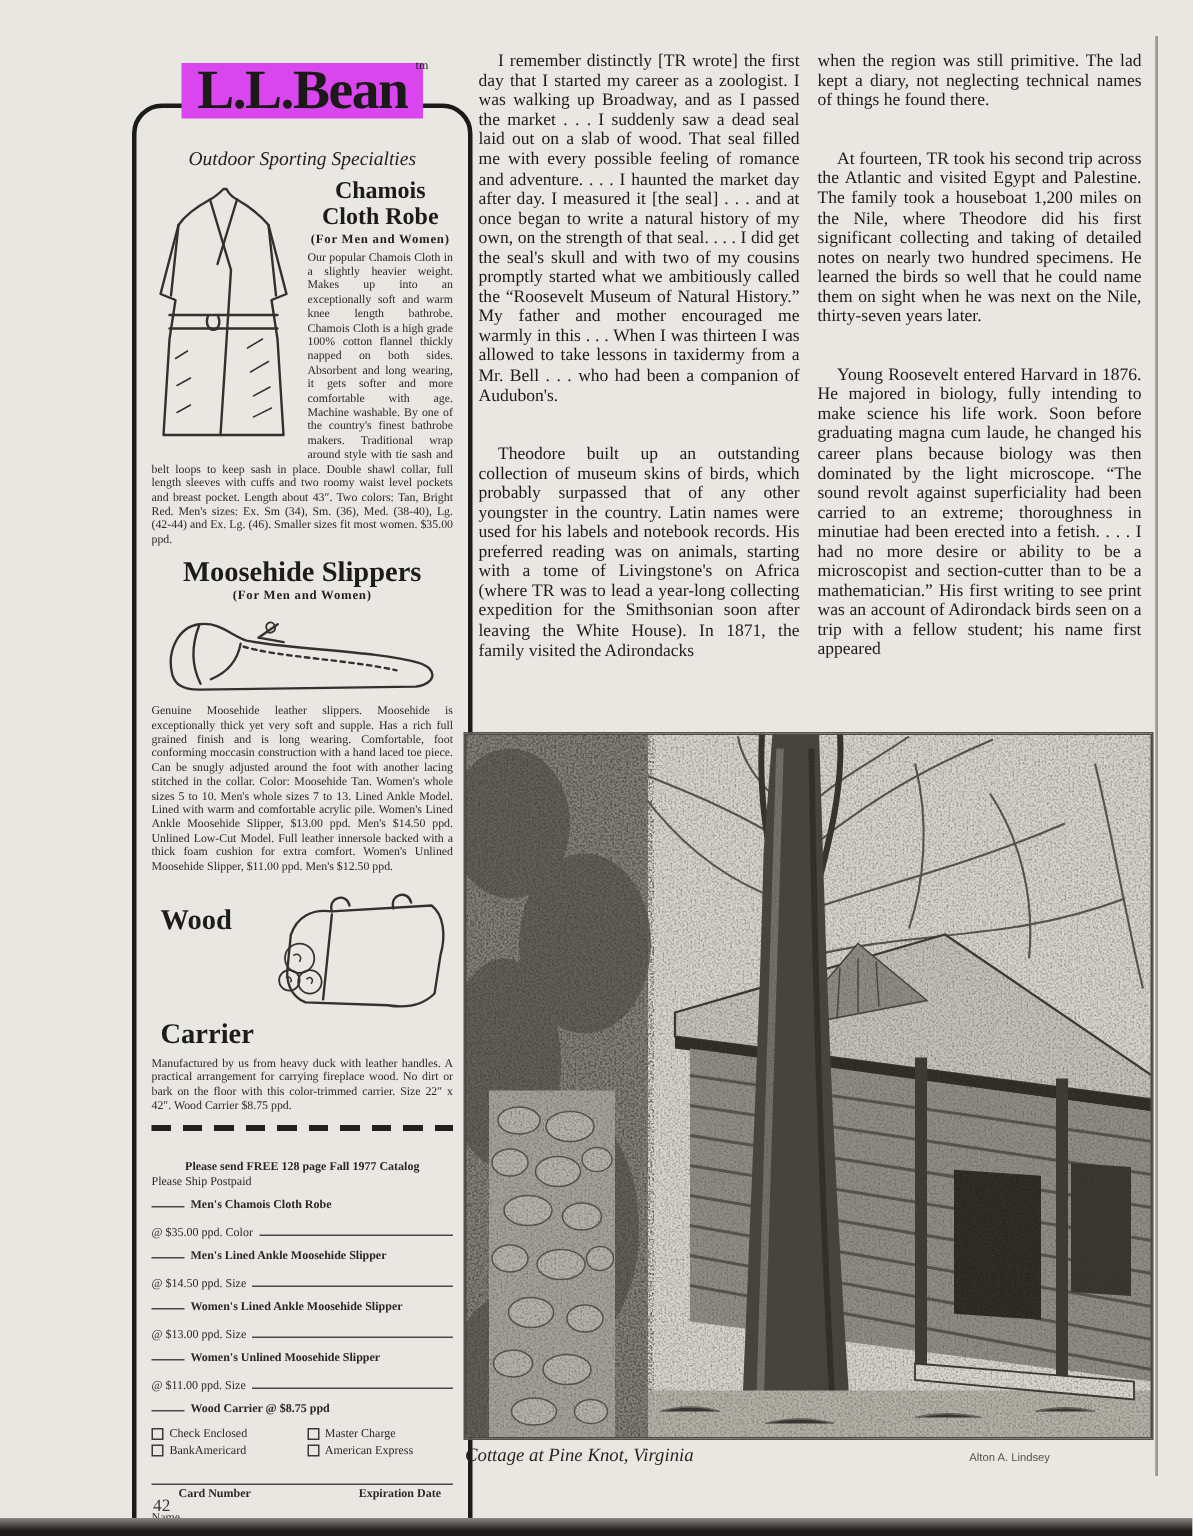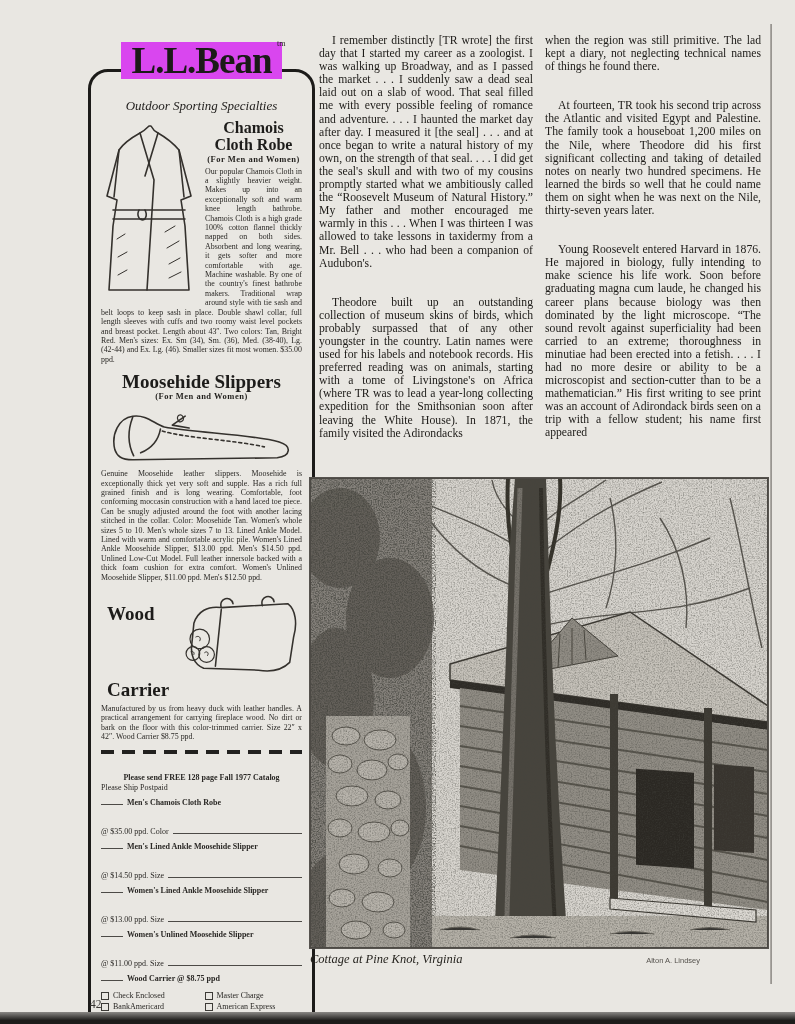--- a/index.html
+++ b/index.html
@@ -7,21 +7,21 @@
     width:795px;height:1024px;position:relative;overflow:hidden;
     background:#e9e7e2;
     font-family:"Liberation Serif","DejaVu Serif",serif;
     color:#211f1c;
   }
   
   .scan-bottom{position:absolute;left:0;right:0;bottom:0;height:12px;
     background:linear-gradient(#8a8885,#1d1c1a 70%);}
   .scan-right-edge{position:absolute;top:24px;bottom:40px;left:770px;width:2px;
     background:linear-gradient(90deg,#b4b1ac,#8f8c87);}
-  .page-number{position:absolute;left:90px;top:998px;font-size:11.5px;color:#3a3834;}
+  .page-number{position:absolute;left:102px;top:998px;font-size:11.5px;color:#3a3834;}
 
   
   .ad{position:absolute;left:88px;top:42px;width:227px;}
   .ad-logo-wrap{position:absolute;top:0;left:0;right:0;text-align:center;z-index:2;}
   .ad-logo{display:inline-block;background:#d946ef;padding:0 10px;
     font-weight:bold;font-size:37px;letter-spacing:-1px;color:#1b1a18;position:relative;line-height:1;}
   .ad-logo .tm{position:absolute;top:-2px;right:-4px;font-size:8px;font-weight:normal;letter-spacing:0;}
   .ad-box{margin-top:27px;border:3px solid #1c1b19;border-radius:20px;
     padding:26px 10px 10px;background:transparent;min-height:880px;box-sizing:border-box;
     display:flex;flex-direction:column;overflow:hidden;}
@@ -41,40 +41,40 @@
   .art{stroke:#34312d;fill:none;stroke-width:1.6;stroke-linecap:round;stroke-linejoin:round;}
   .ad-divider{margin:8px 0 5px;height:4px;
     background:repeating-linear-gradient(90deg,#22211f 0 13px,transparent 13px 21px);}
   
   .of{font-size:8px;line-height:1.25;color:#2a2825;}
   .of-intro{margin:0;}
   .of-intro .l1{text-align:center;font-weight:bold;margin-top:14px;}
   .of-item{margin-top:3px;}
   .of-l1{display:flex;align-items:baseline;gap:4px;font-weight:bold;}
   .of-l1 .qty{width:22px;border-bottom:1px solid #4c4a46;height:8px;}
-  .of-l2{display:flex;align-items:baseline;gap:4px;margin-top:17px;}
+  .of-l2{display:flex;align-items:baseline;gap:4px;margin-top:7px;}
   .fill{flex:1;border-bottom:1px solid #4c4a46;height:8px;min-width:14px;}
   .of-pay{display:grid;grid-template-columns:1fr 1fr;gap:1px 6px;margin-top:7px;}
   .of-opt{display:flex;gap:4px;align-items:flex-start;}
   .cb{width:6px;height:6px;border:1px solid #3c3a36;flex:none;margin-top:1px;}
   .of-cardline{margin-top:9px;border-bottom:1px solid #4c4a46;height:8px;}
   .of-cardlabels{display:flex;justify-content:space-between;padding:1px 8px 0 18px;font-weight:bold;}
   .of-row{display:flex;align-items:flex-end;gap:4px;margin-top:6px;}
 
   
   .col{position:absolute;top:34px;width:214px;font-size:11.7px;line-height:13.1px;
     text-align:justify;color:#1d1b18;}
   .col1{left:319px;}
   .col2{left:545px;width:216px;}
   .col p{margin:0;}
   .col p + p{margin-top:26px;}
   .indent{text-indent:13px;}
 
   
-  .photo-block{position:absolute;left:310px;top:478px;width:390px;}
+  .photo-block{position:absolute;left:310px;top:489px;width:390px;}
   .photo{width:458px;height:470px;display:block;outline:1px solid #56534e;}
   .caption-row{display:flex;justify-content:space-between;align-items:baseline;margin-top:4px;}
   .caption{font-style:italic;font-size:12.5px;color:#26241f;}
   .credit{font-family:"Liberation Sans","DejaVu Sans",sans-serif;font-size:7.5px;color:#56534e;}
 </style>
 </head>
 <body>
 
 <div class="ad">
   <div class="ad-logo-wrap">

